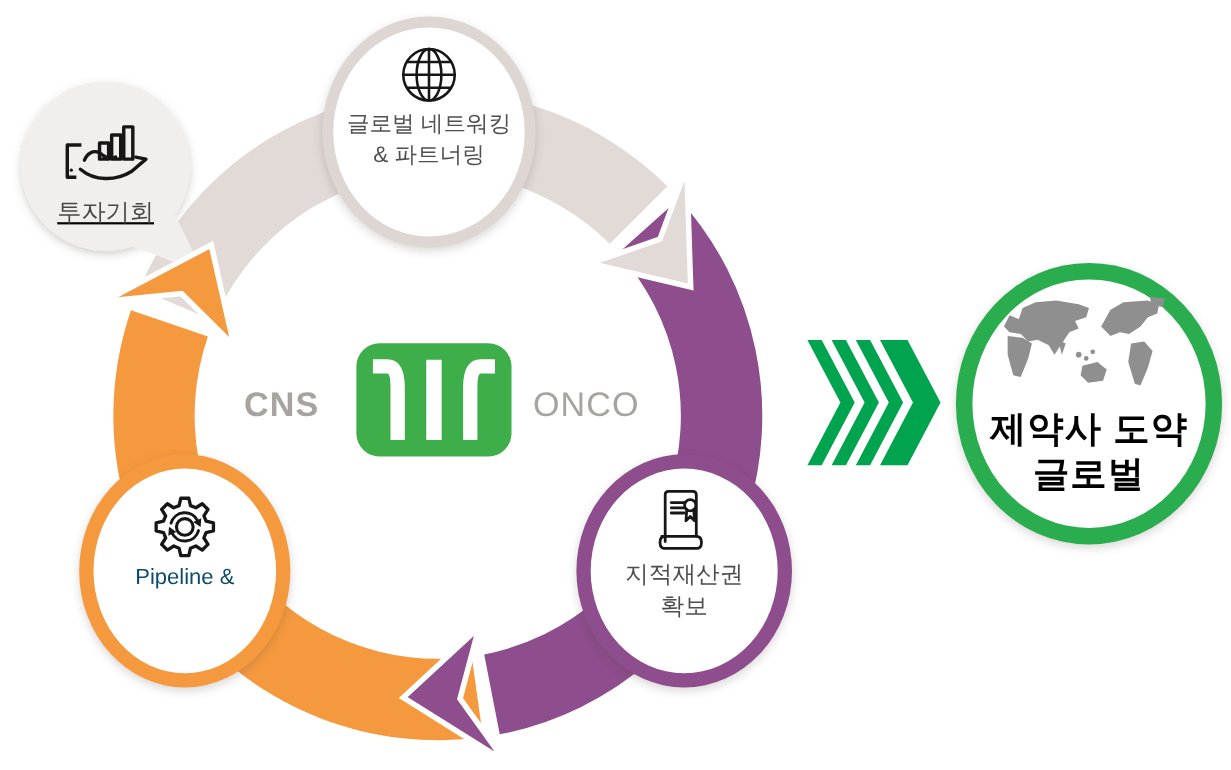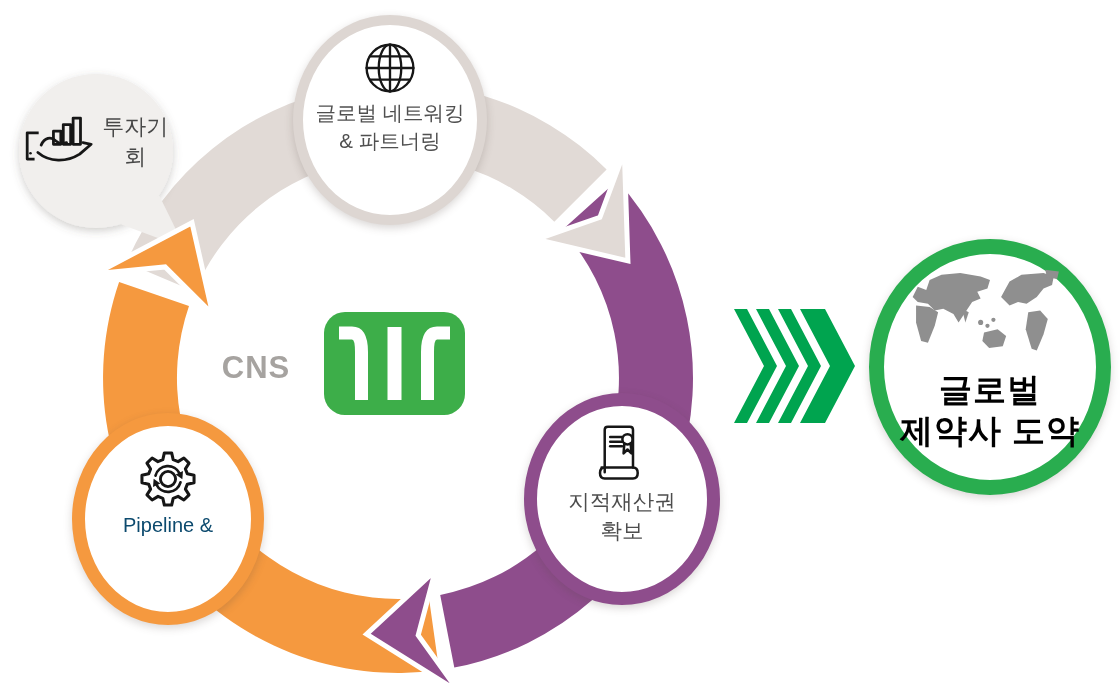--- a/index.html
+++ b/index.html
@@ -7,26 +7,26 @@
   .stage{position:relative;width:1119px;height:700px;overflow:hidden;background:#fff;}
   #diagram-svg{position:absolute;left:0;top:0;}
   .node{position:absolute;background:#fff;border-radius:50%;display:flex;flex-direction:column;
         align-items:center;text-align:center;box-sizing:content-box;
         box-shadow:0 3px 9px rgba(80,70,65,.22);}
   .node .line{white-space:nowrap;}
   .node-top{left:293px;top:15px;width:174px;height:174px;border:10px solid #DDD6D2;padding-top:16px;}
   .node-top .line{font-size:20.5px;line-height:1.36;color:#4F4F4F;}
   .node-top svg{margin-bottom:4px;}
   .bubble-content{position:absolute;left:19px;top:74px;width:154px;height:154px;
-        display:flex;flex-direction:row;text-align:center;padding-top:34px;
-        box-sizing:border-box;}
+        display:flex;flex-direction:column;align-items:center;text-align:center;padding-top:34px;
+        box-sizing:border-box;text-decoration:underline;}
   .bubble-content .line{font-size:22px;color:#484848;margin-top:4px;}
   .node-bl{left:72px;top:413px;width:166px;height:166px;border:13px solid #F5993F;padding-top:20px;}
   .node-bl .line{font-size:20px;line-height:1.38;color:#0c4a6e;}
-  .node-br{left:524px;top:393px;width:170px;height:170px;border:13px solid #8E4D8C;padding-top:16px;}
+  .node-br{left:524px;top:413px;width:170px;height:170px;border:13px solid #8E4D8C;padding-top:16px;}
   .node-br .line{font-size:21.5px;line-height:1.33;color:#4D4D4D;}
   .node-out{left:869px;top:239px;width:212px;height:212px;border:15px solid #29AD4F;padding-top:14px;}
   .node-out .line{font-size:33px;font-weight:800;line-height:1.24;color:#000;letter-spacing:1px;}
   .logo{position:absolute;left:324px;top:312px;width:141px;height:103px;background:#3DAE49;
         border-radius:21px;}
   .side-label{position:absolute;top:350px;font-size:31px;color:#A6A3A0;text-align:center;
         letter-spacing:1px;}
   .cns{left:201px;width:110px;font-weight:bold;}
   .onco{left:473px;width:120px;}
   .icon-stroke{stroke:#161616;fill:none;stroke-linecap:round;stroke-linejoin:round;}
@@ -115,33 +115,34 @@
   <div class="logo">
     <svg width="141" height="103" viewBox="0 0 141 103">
       <g stroke="#ffffff" fill="none" stroke-linecap="butt">
         <path d="M15,21 L28,21 C36,21 37.5,30 37.5,40 L37.5,88" stroke-width="13"></path>
         <path d="M70.5,15 L70.5,88" stroke-width="14"></path>
         <path d="M126,21 L113,21 C105,21 103.5,30 103.5,40 L103.5,88" stroke-width="13"></path>
       </g>
     </svg>
   </div>
   <div class="side-label cns">CNS</div>
+  <div class="side-label onco">ONCO</div>
 
   <div class="node node-out">
     <svg width="182" height="102" viewBox="0 0 190 120">
       <g fill="#8F8F8F">
         <path d="M4,34 L10,22 L20,26 L24,14 L38,8 L60,6 L84,10 L95,14 L92,24 L80,28 L84,36 L74,40 L66,52 L58,64 L52,54 L40,48 L30,50 L22,42 L10,40 Z"></path>
         <path d="M8,44 L24,46 L34,52 L30,68 L22,88 L14,86 L8,64 Z"></path>
         <path d="M62,48 L70,52 L66,64 Z"></path>
         <circle cx="84" cy="64" r="3"></circle>
           <circle cx="92" cy="68" r="2.5"></circle>
           <circle cx="99" cy="61" r="2.5"></circle>
         <path d="M88,76 L104,72 L114,80 L110,92 L94,94 L86,86 Z"></path>
         <path d="M108,34 L118,16 L132,8 L158,6 L170,10 L168,20 L158,24 L150,34 L138,42 L128,40 L118,44 Z"></path>
         <path d="M160,2 L176,4 L174,13 L162,11 Z"></path>
         <path d="M140,52 L154,50 L163,60 L158,78 L150,97 L144,95 L137,72 Z"></path>
       </g>
     </svg>
+    <div class="line">제약사 도약</div>
     <div class="line">글로벌</div>
-    <div class="line">제약사 도약</div>
   </div>
 
 </div>
 
 </body></html>

